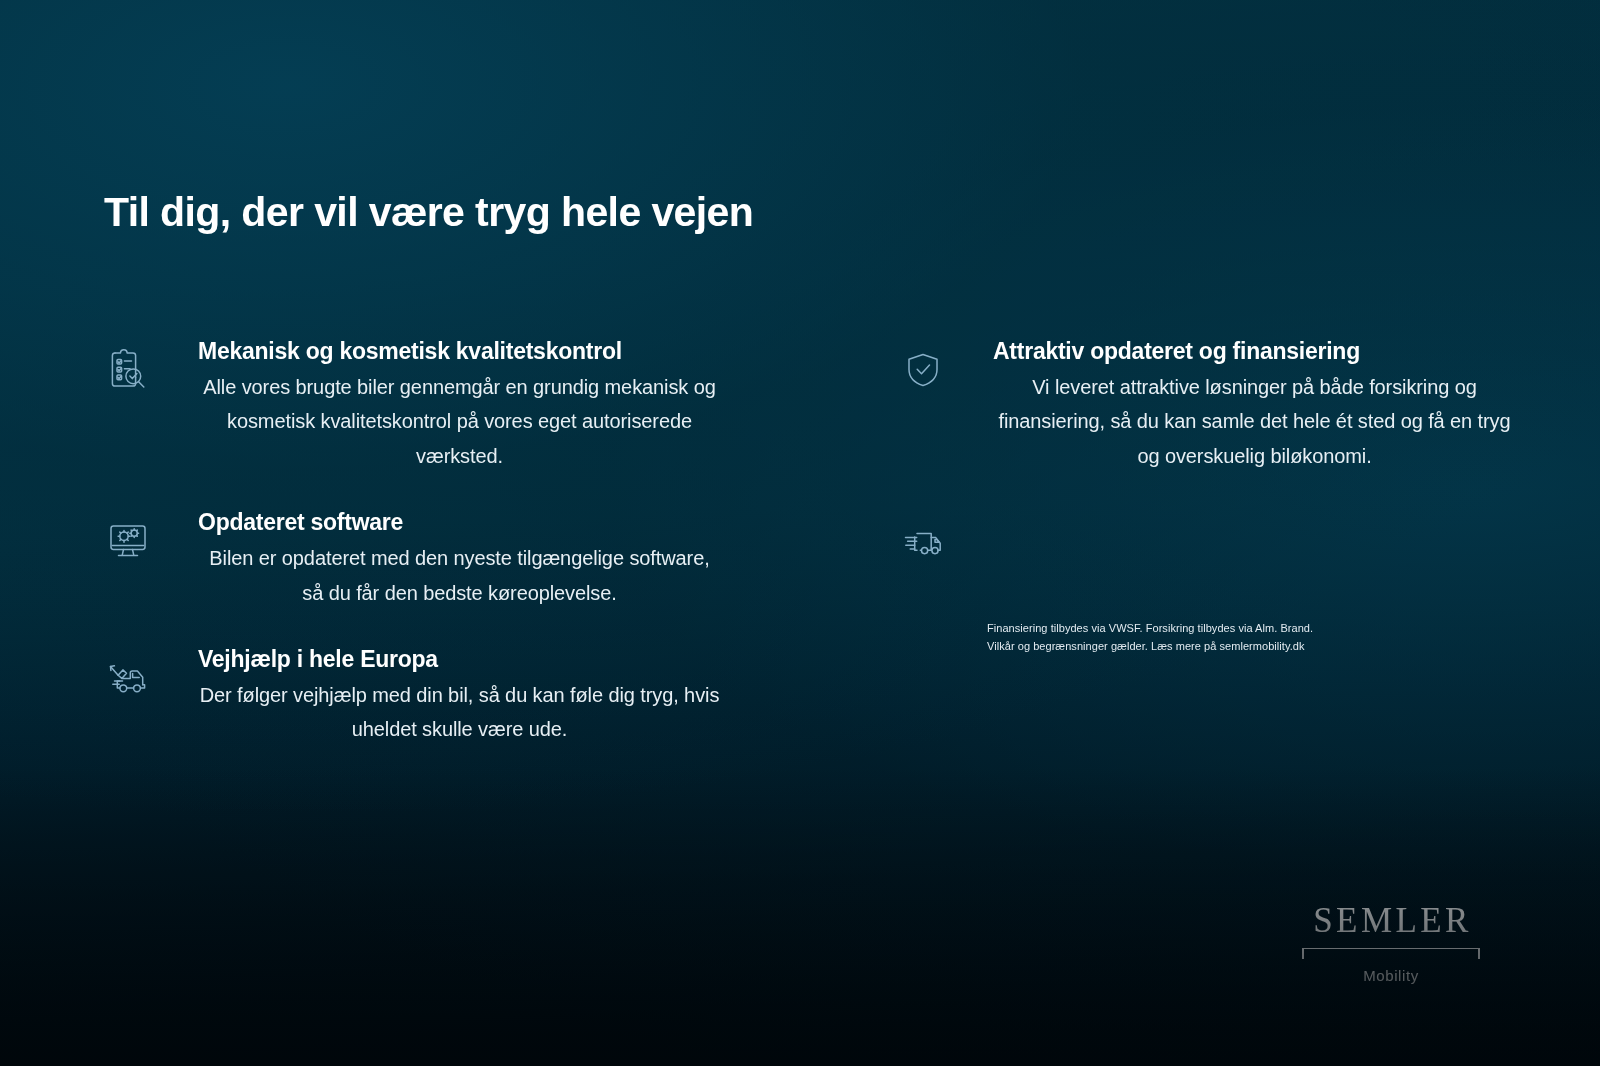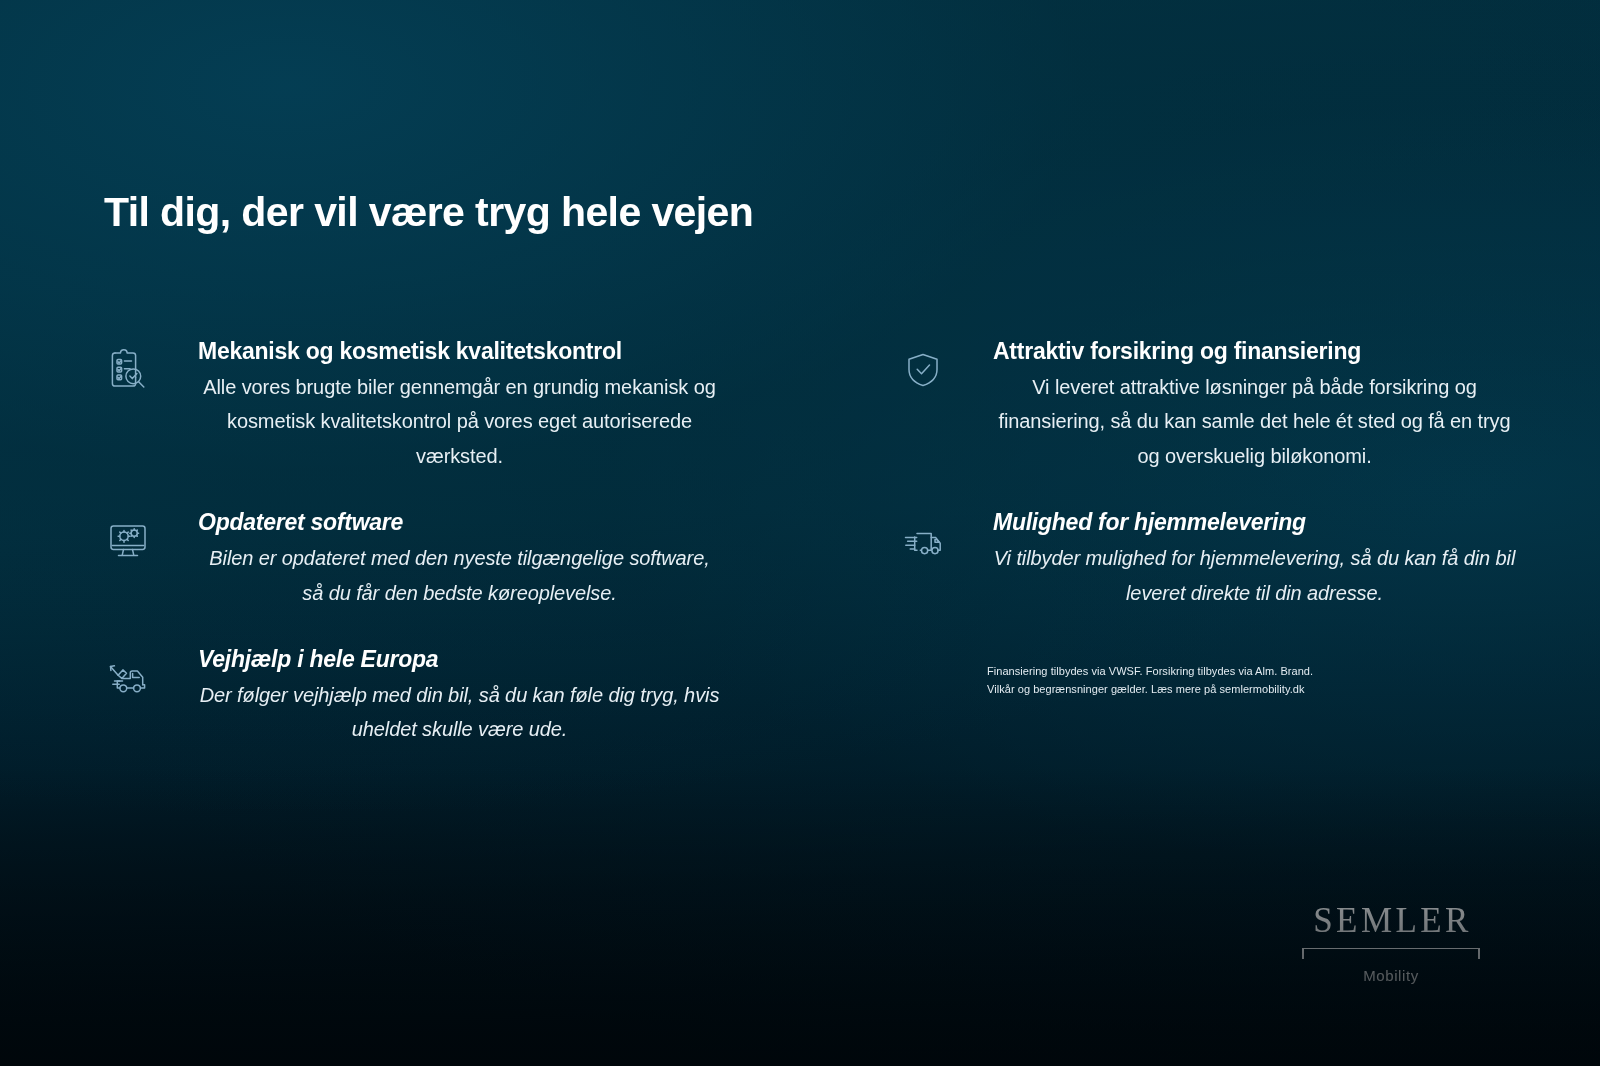--- a/index.html
+++ b/index.html
@@ -49,21 +49,21 @@
     display: flex;
     gap: 170px;
   }
   .col { width: 625px; }
 
   .feature {
     display: flex;
     align-items: flex-start;
     gap: 0px;
   }
-  .feature + .feature { margin-top: 36px; font-style: italic; }
+  .feature + .feature { margin-top: 36px; }
 
   .feature-icon {
     flex: 0 0 96px;
     width: 96px;
     padding-top: 6px;
     display: flex;
     justify-content: flex-start;
     padding-left: 6px;
   }
   .feature-icon svg {
@@ -224,43 +224,39 @@
     <div class="col">
 
       <div class="feature">
         <div class="feature-icon">
           <svg width="52" height="52" viewBox="0 0 52 52" aria-hidden="true">
             <path d="M26 10.5L40 15.3v10.1c0 8.2-5.6 13.3-14 16.1-8.4-2.8-14-7.9-14-16.1V15.3z"></path>
             <path d="M20.2 25.3l4.3 4.4 8-8.6"></path>
           </svg>
         </div>
         <div class="feature-text">
-          <h2 class="feature-title">Attraktiv forsikring og finansiering</h2>
+          <h2 class="feature-title">Attraktiv opdateret og finansiering</h2>
           <p class="feature-body">Vi leveret attraktive løsninger på både forsikring og finansiering, så du kan samle det hele ét sted og få en tryg og overskuelig biløkonomi.</p>
         </div>
       </div>
 
       <div class="feature">
         <div class="feature-icon">
           <svg width="52" height="52" viewBox="0 0 52 52" aria-hidden="true">
             <path d="M20 18.5h14.2v16.8"></path>
             <path d="M20 35.3h-2.3V22"></path>
             <path d="M34.2 22.6h4.6l4.4 5.7v7h-2.4"></path>
             <path d="M34.2 35.3h-3.4"></path>
             <path d="M24.4 35.3h-1.1"></path>
             <path d="M38 24.6h1.9l2.1 2.7h-4z"></path>
             <circle cx="27.6" cy="35.6" r="3.1"></circle>
             <circle cx="38" cy="35.6" r="3.1"></circle>
             <path d="M8.5 22.4h11.2M10.6 26.3h9.1M8.8 30.2h8.9M13.2 34.1h4.5"></path>
           </svg>
         </div>
-        <div class="feature-text">
-          <h2 class="feature-title">Mulighed for hjemmelevering</h2>
-          <p class="feature-body">Vi tilbyder mulighed for hjemmelevering, så du kan få din bil leveret direkte til din adresse.</p>
-        </div>
       </div>
 
       <div class="disclaimer">
         <span>Finansiering tilbydes via VWSF. Forsikring tilbydes via Alm. Brand.</span><br>
         <span>Vilkår og begrænsninger gælder. Læs mere på </span><b>semlermobility.dk</b>
       </div>
 
     </div>
   </div>
 

